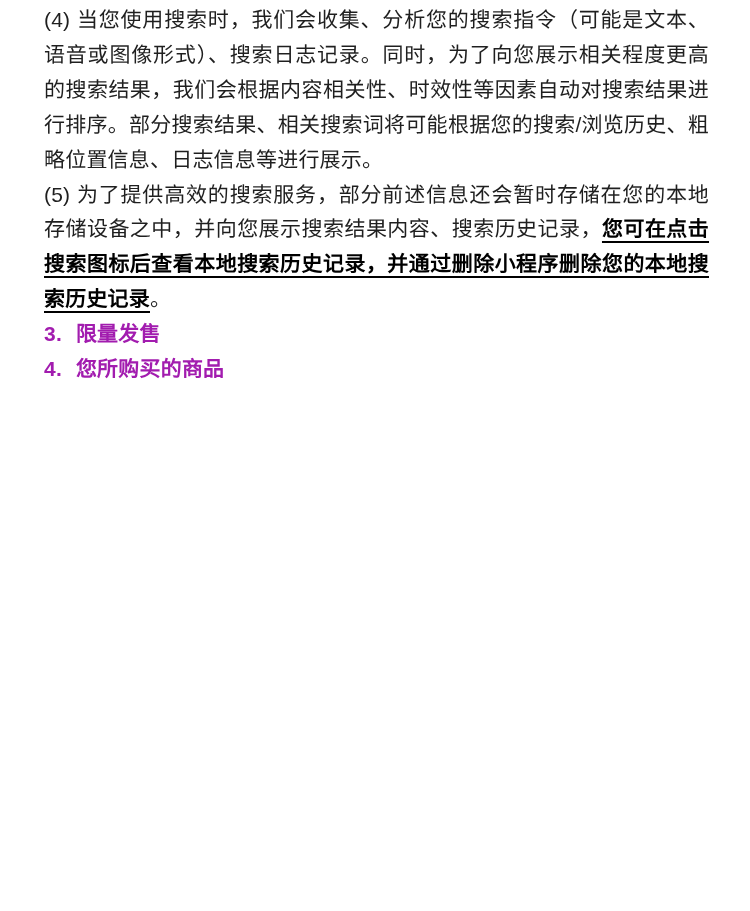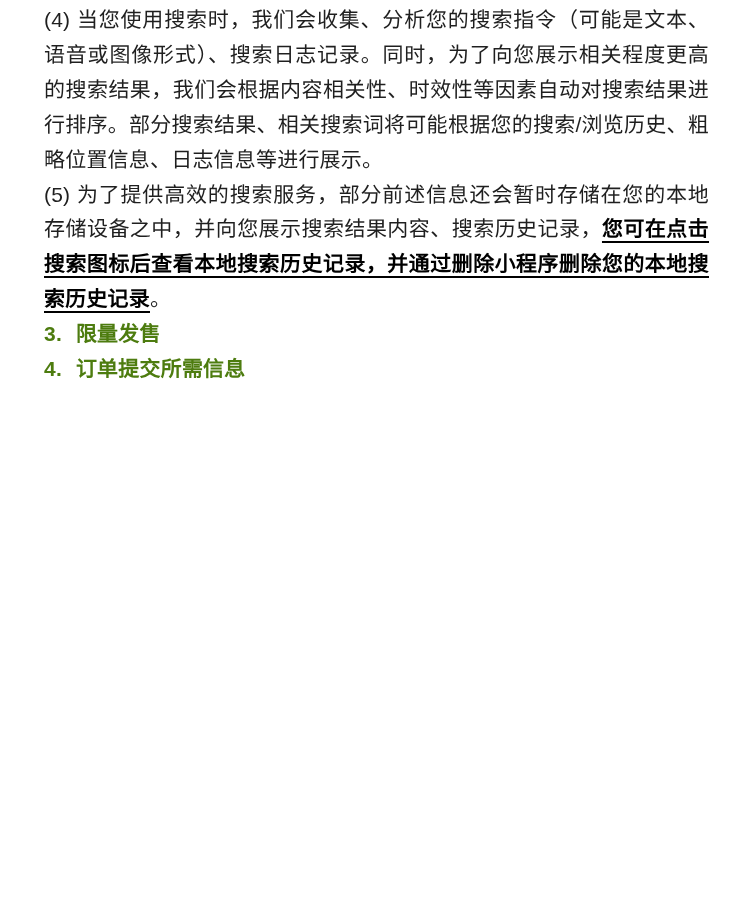--- a/index.html
+++ b/index.html
@@ -26,21 +26,21 @@
   }
   .para {
     margin: 0;
     word-break: break-all;
   }
   .heading {
     margin: 0;
     font-size: 21px;
     line-height: 34.9px;
     font-weight: 700;
-    color: #4d7c0f;
+    color: #a21caf;
     text-align: left;
   }
   .h-num {
     display: inline-block;
     margin-right: 14px;
   }
   .b {
     font-weight: 700;
     color: #000000;
   }
@@ -51,15 +51,15 @@
   }
 </style>
 </head>
 <body>
 
 <main class="doc">
   <div id="doc-body">
       <p class="para"><span class="">(4) 当您使用搜索时，我们会收集、分析您的搜索指令（可能是文本、语音或图像形式）、搜索日志记录。同时，为了向您展示相关程度更高的搜索结果，我们会根据内容相关性、时效性等因素自动对搜索结果进行排序。部分搜索结果、相关搜索词将可能根据您的搜索/浏览历史、粗略位置信息、日志信息等进行展示。</span></p>
       <p class="para"><span class="">(5) 为了提供高效的搜索服务，部分前述信息还会暂时存储在您的本地存储设备之中，并向您展示搜索结果内容、搜索历史记录，</span><span class="b u">您可在点击搜索图标后查看本地搜索历史记录，并通过删除小程序删除您的本地搜索历史记录</span><span class="">。</span></p>
       <h2 class="heading"><span class="h-num">3.</span><span class="h-title">限量发售</span></h2>
-      <h2 class="heading"><span class="h-num">4.</span><span class="h-title">订单提交所需信息</span></h2>
+      <h2 class="heading"><span class="h-num">4.</span><span class="h-title">您所购买的商品</span></h2>
     </div>
 </main>
 
 </body></html>

